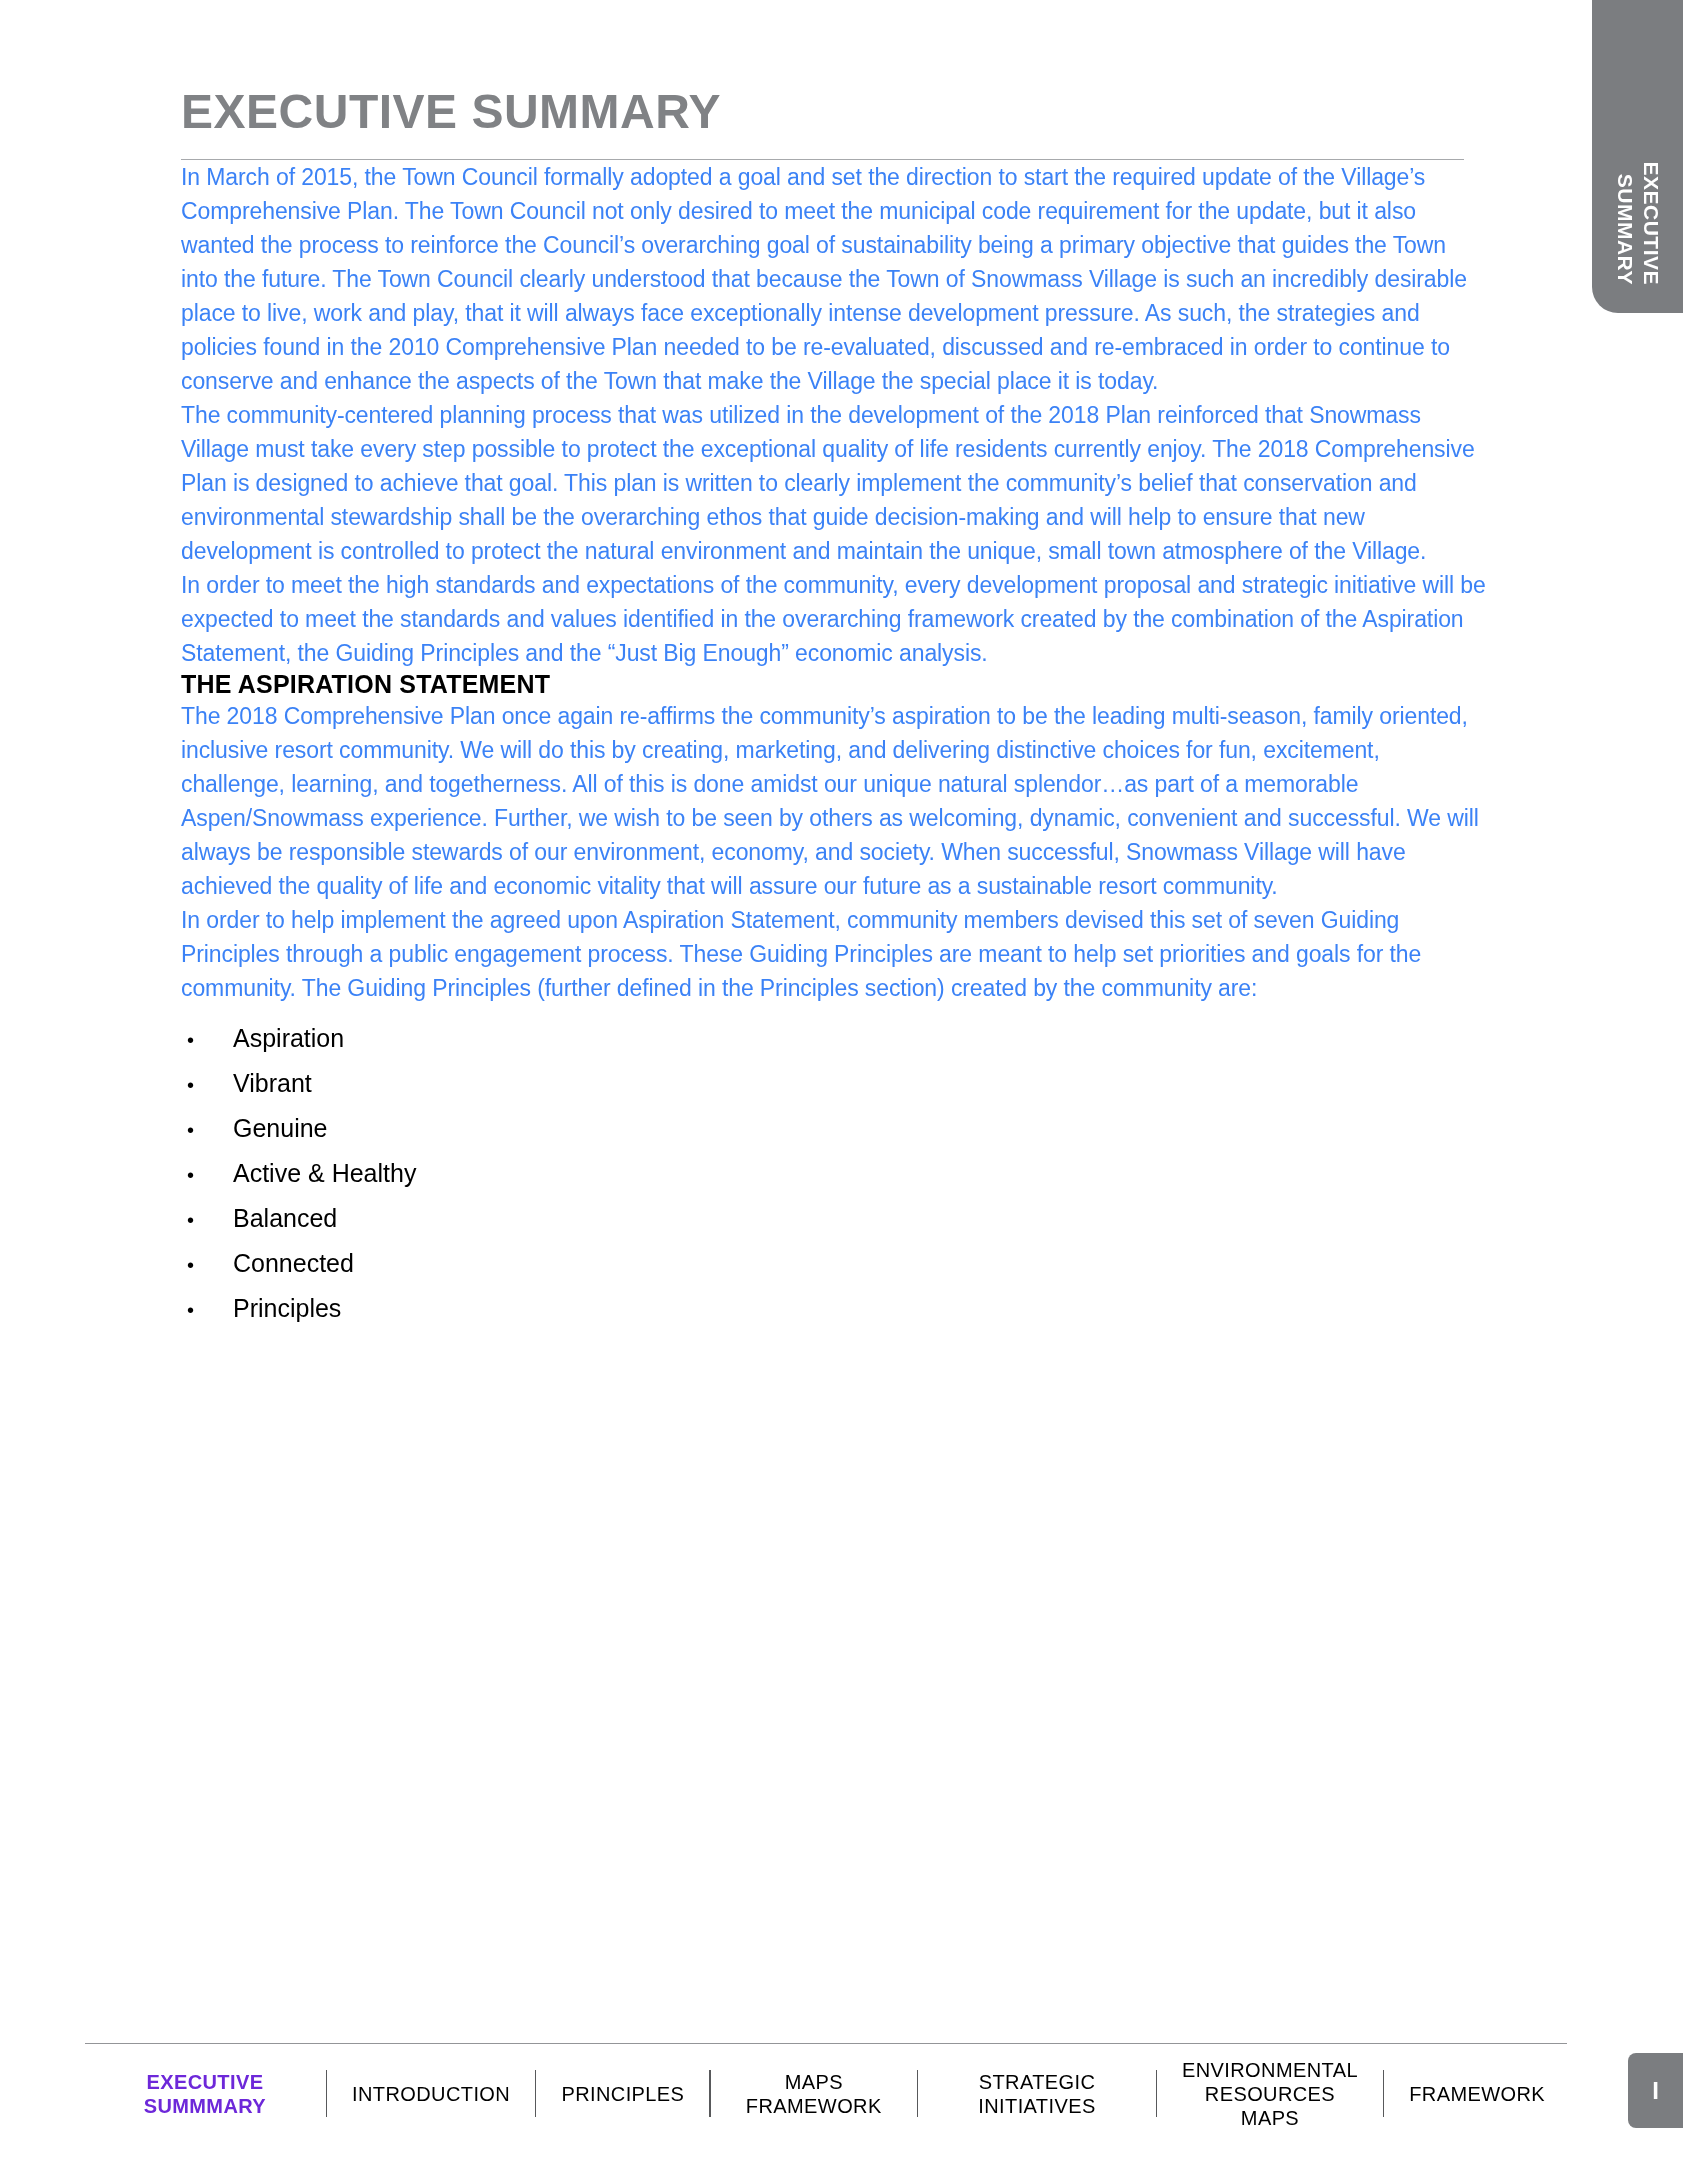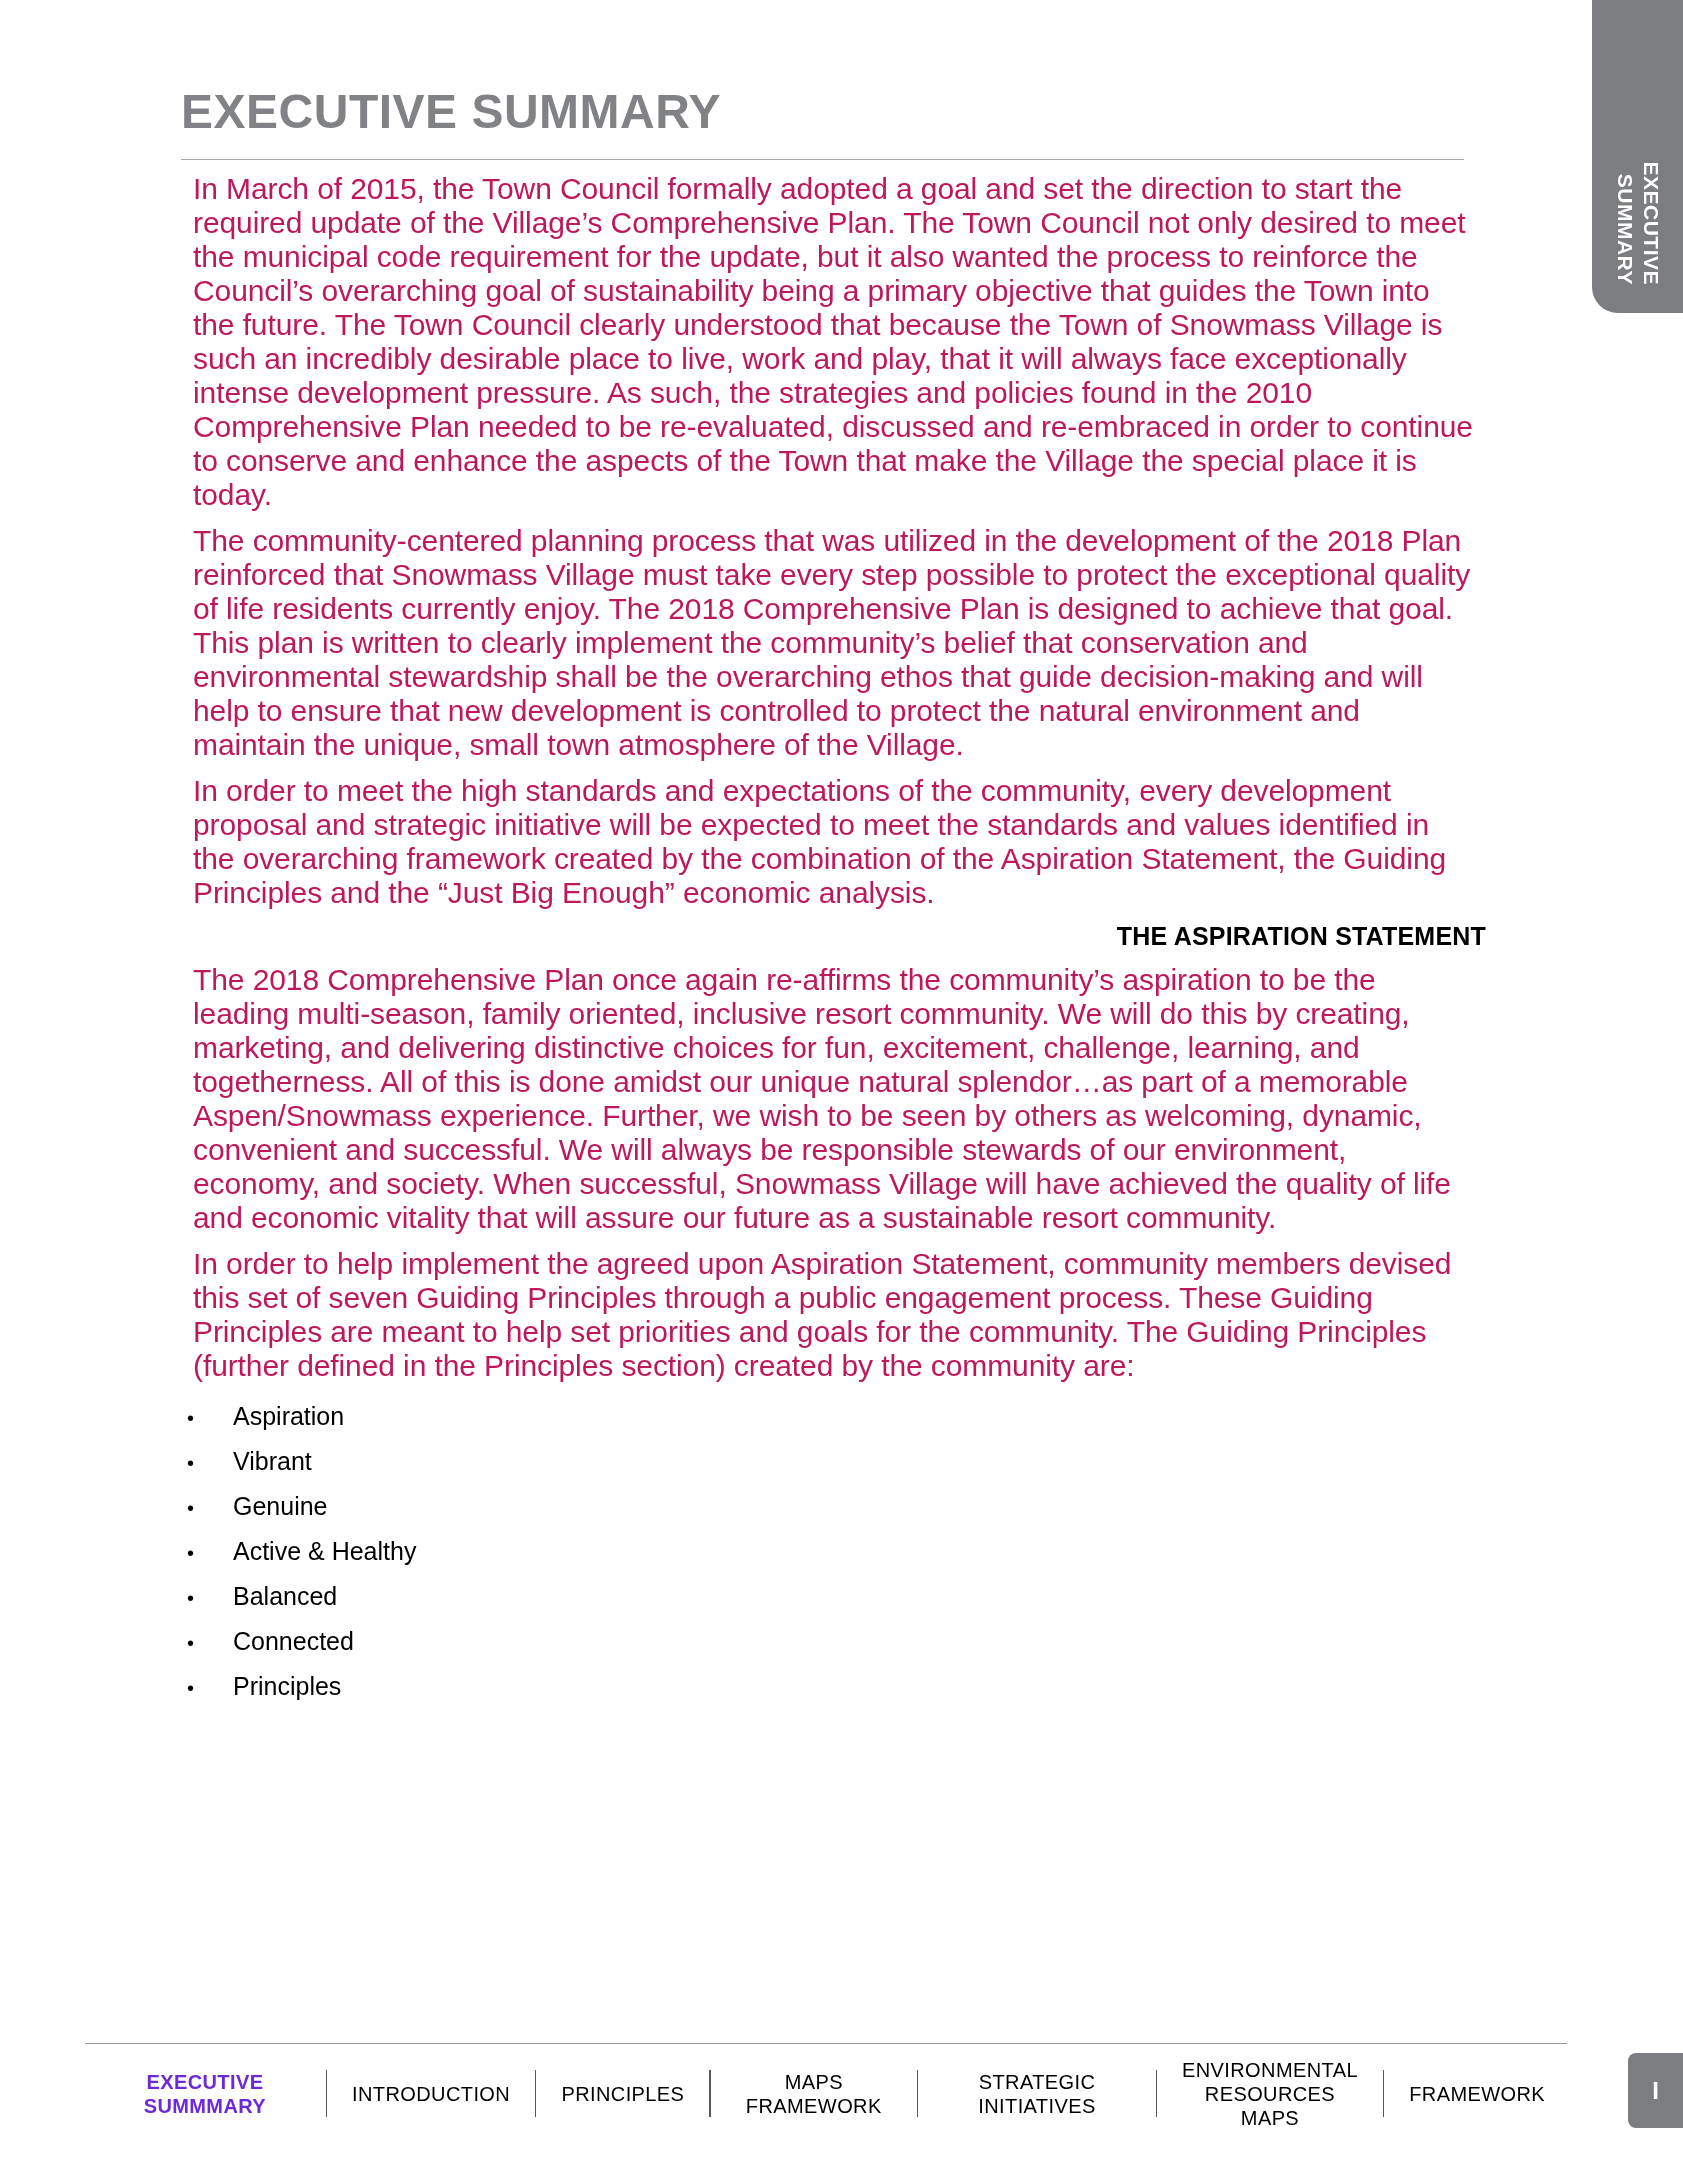--- a/index.html
+++ b/index.html
@@ -71,38 +71,38 @@
     line-height: 1.05;
   }
 
   .title-rule {
     margin-top: 22px;
     border-top: 1.4px solid #a7a9ac;
     width: 1283px;
   }
 
   p.body-text {
-    margin: 12px;
-    font-size: 30px;
+    margin: 0;
+    font-size: 23px;
     line-height: 34px;
-    color: #be185d;
+    color: #3b82f6;
     text-align: left;
     letter-spacing: -0.1px;
   }
   .gap-para { margin-top: 33px; }
   .first-para { margin-top: 32px; }
 
   h2.section-heading {
     margin: 0;
     font-size: 25px;
     font-weight: bold;
     letter-spacing: 0.2px;
     color: #000000;
   }
-  .heading-aspiration { margin-top: 62px; margin-bottom: 22px; text-align: right; }
+  .heading-aspiration { margin-top: 62px; margin-bottom: 22px; }
   .heading-guiding { margin-top: 53px; margin-bottom: 22px; }
 
   ul.principles {
     list-style: none;
     margin: 16px 0 0 0;
     padding: 0;
   }
   ul.principles li {
     display: flex;
     align-items: baseline;

